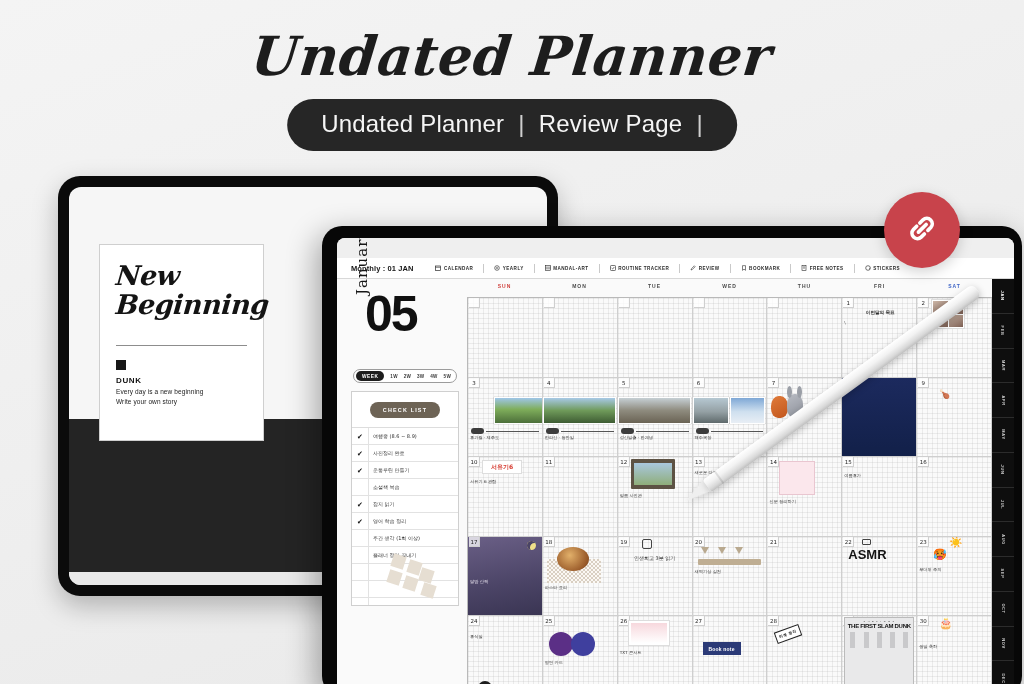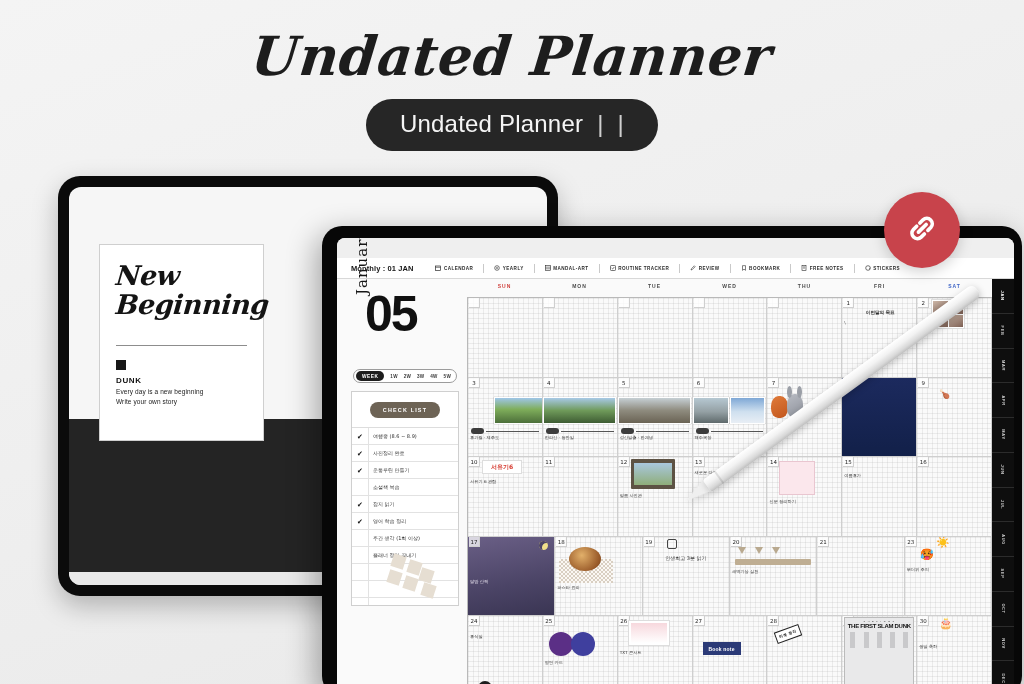--- a/index.html
+++ b/index.html
@@ -316,20 +316,21 @@
   }
 </style>
 </head>
 <body>
 
 <div class="hero-title">Undated Planner</div>
 
 <div class="hero-pill">
   <span>Undated Planner</span>
   <span class="sep">|</span>
+  <span>Review Page</span>
   <span class="sep">|</span>
 </div>
 
 <div class="tablet-left">
   <div class="screen">
     <div class="tl-darkband"></div>
     <div class="tl-bottomstrip"></div>
     <div class="cover-card">
       <div class="cover-script">New</div>
       <div class="cover-script">Beginning</div>
@@ -679,20 +680,25 @@
                 <span class="arrow-dn"></span>
                 <span class="arrow-dn"></span>
               </div>
               <div class="stk banner-brown" style="left:5px;right:5px;top:22px;"></div>
               <div class="hw" style="top:32px;">새벽기상 실천</div>
             </div>
             <div class="cell">
                 <div class="dn">21</div>
               </div>
             <div class="cell">
+              <div class="dn">22</div>
+              <div class="stk" style="left:20px;top:2px;width:9px;height:6px;border:1px solid #444;border-radius:1px;"></div>
+              <div class="stk asmr" style="left:6px;top:10px;">ASMR</div>
+            </div>
+            <div class="cell">
               <div class="dn">23</div>
               <div class="stk emoji" style="left:32px;top:0px;">☀️</div>
               <div class="stk emoji" style="left:16px;top:12px;">🥵</div>
               <div class="hw" style="top:30px;">무더위 주의</div>
             </div>
           </div>
 
           <div class="grid-row">
             <div class="cell">
               <div class="dn">24</div>

